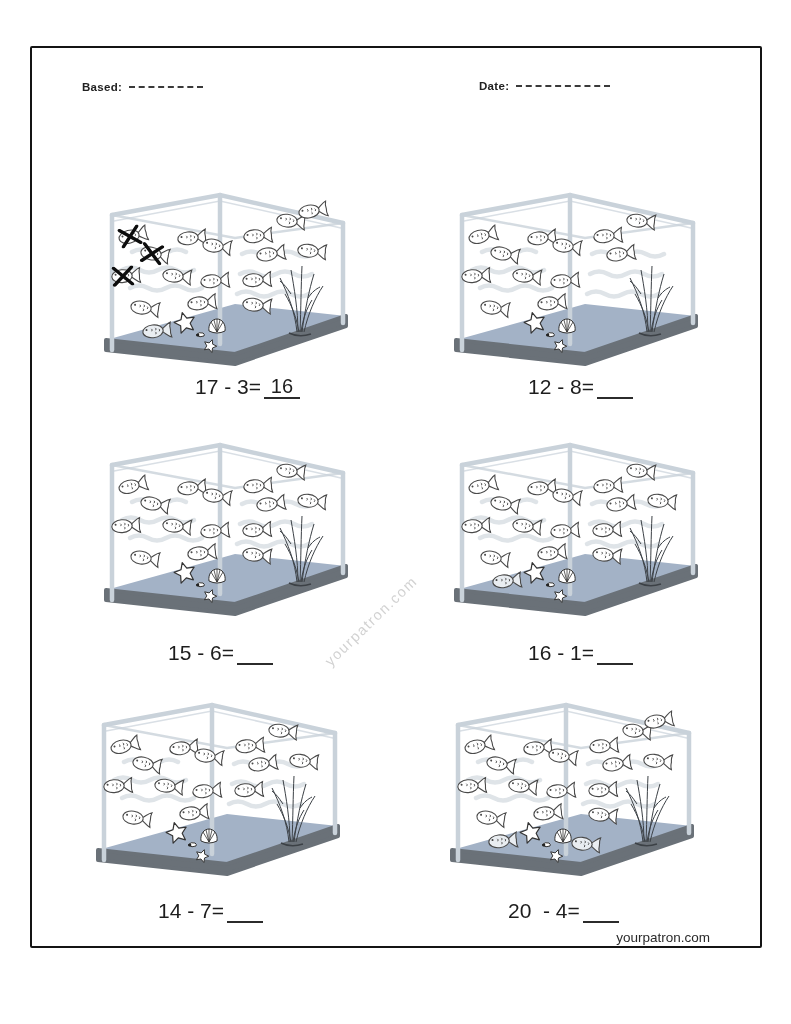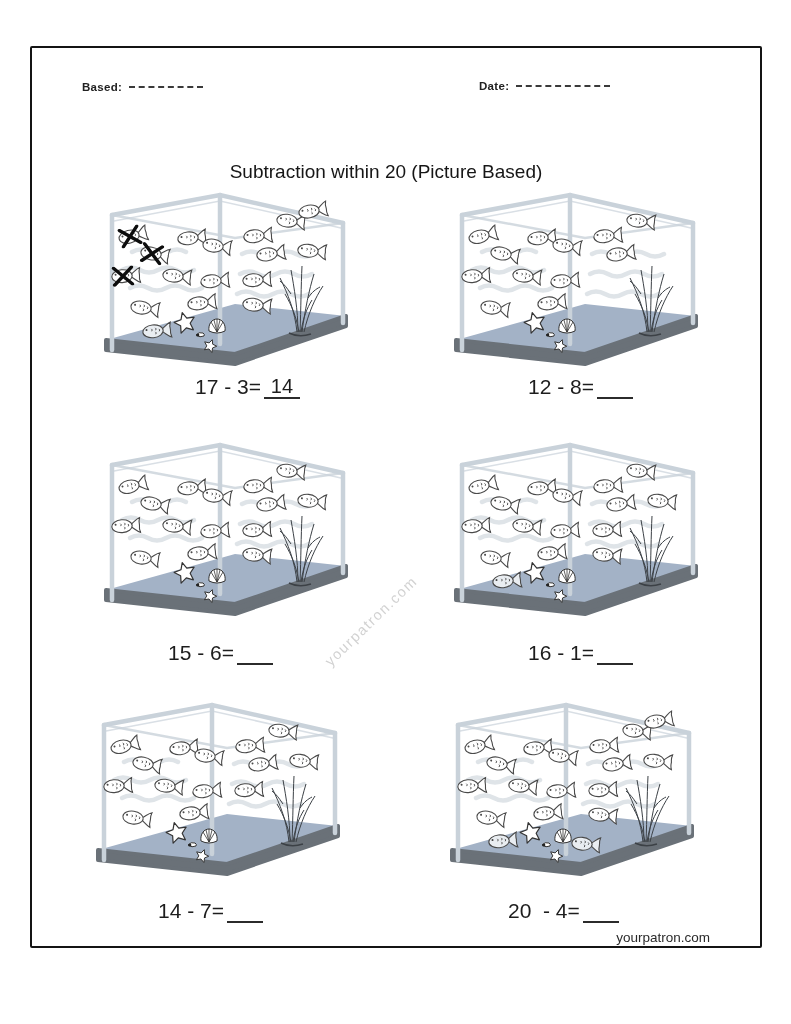--- a/index.html
+++ b/index.html
@@ -119,21 +119,20 @@
 </svg>
 
 <div class="sheet">
 
   <span class="field-label" style="left:50px;top:33px;">Based:</span>
   <span class="write-line" style="left:97px;top:26px;width:74px;"></span>
 
   <span class="field-label" style="left:447px;top:32px;">Date:</span>
   <span class="write-line" style="left:484px;top:25px;width:94px;"></span>
 
-  <div class="title">Subtraction within 20 (Picture Based)</div>
 </div>
 
 <svg class="tank t1" viewBox="0 0 260 200">
     <use href="#sym-tank"></use>
     <g transform="translate(40,54) rotate(-14)">
       <use href="#sym-fish" x="-16" y="-10" width="32" height="20"></use>
       <use href="#sym-cross" x="-16" y="-10" width="32" height="20"></use>
     </g>
     <g transform="translate(62,72) rotate(10)">
       <use href="#sym-fish" x="-16" y="-10" width="32" height="20"></use>
@@ -420,21 +419,21 @@
       <use href="#sym-fish" x="-16" y="-10" width="32" height="20" style="--fishfill:#e9edf1"></use>
     </g>
     <g transform="translate(220,29) rotate(-10)">
       <use href="#sym-fish" x="-16" y="-10" width="32" height="20"></use>
     </g>
     <g transform="translate(147,152) rotate(5)">
       <use href="#sym-fish" x="-16" y="-10" width="32" height="20" style="--fishfill:#e9edf1"></use>
     </g>
   </svg>
 
-<div class="equation e1"><span>17 - 3=</span><span class="answer-line">14</span></div>
+<div class="equation e1"><span>17 - 3=</span><span class="answer-line">16</span></div>
 <div class="equation e2"><span>12 - 8=</span><span class="answer-line"></span></div>
 <div class="equation e3"><span>15 - 6=</span><span class="answer-line"></span></div>
 <div class="equation e4"><span>16 - 1=</span><span class="answer-line"></span></div>
 <div class="equation e5"><span>14 - 7=</span><span class="answer-line"></span></div>
 <div class="equation e6"><span>20  - 4=</span><span class="answer-line"></span></div>
 
 <div class="watermark">yourpatron.com</div>
 <div class="footer">yourpatron.com</div>
 
 </body></html>

